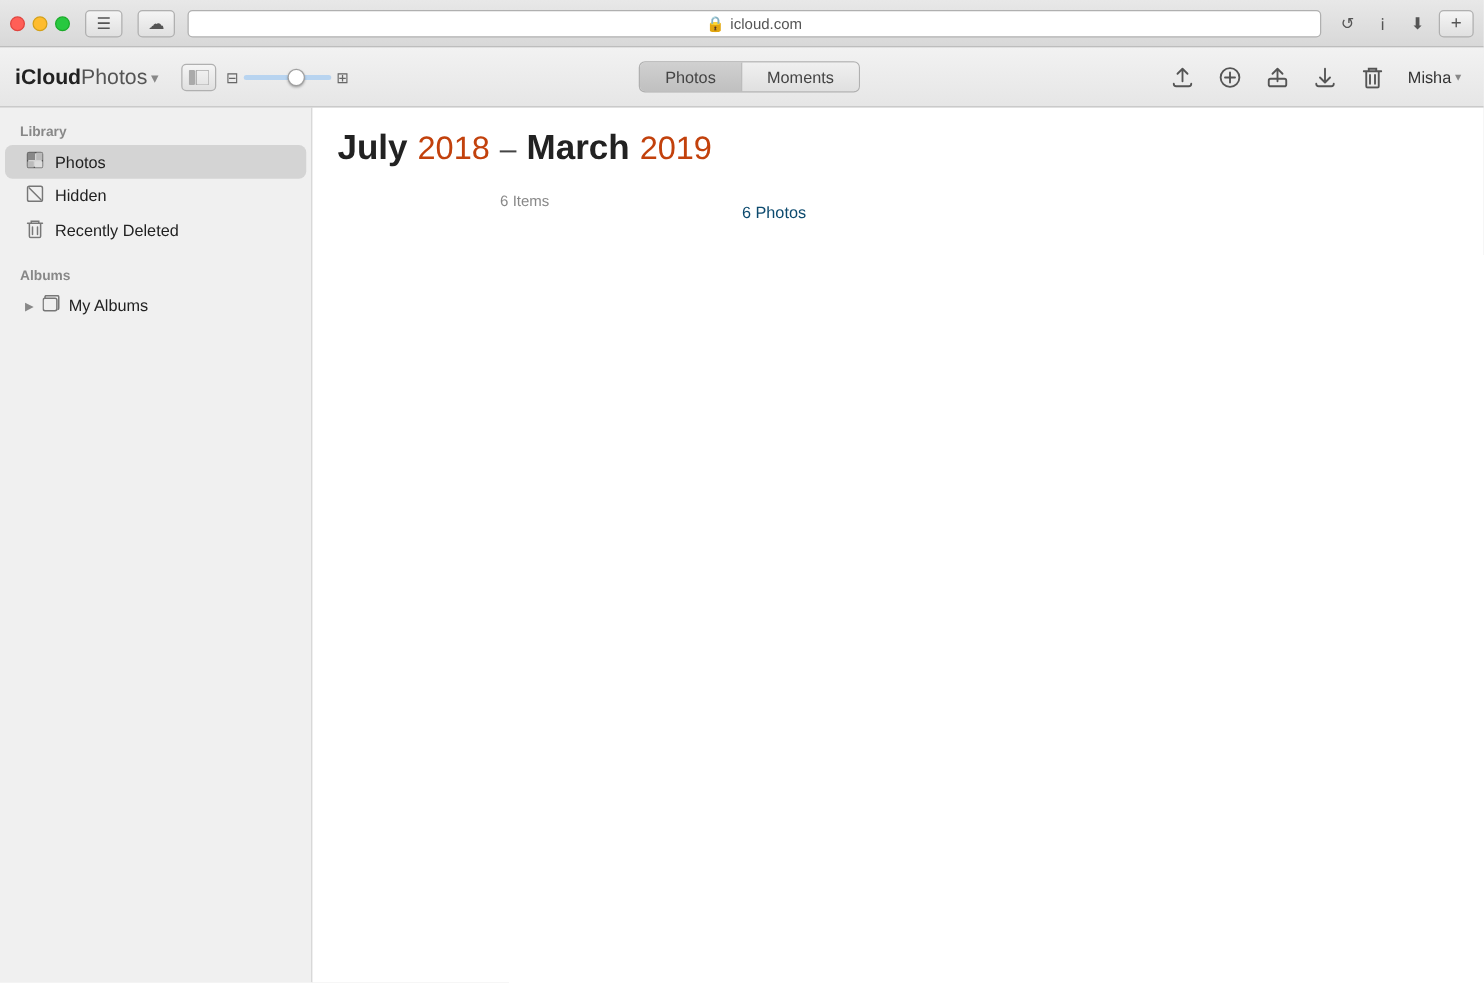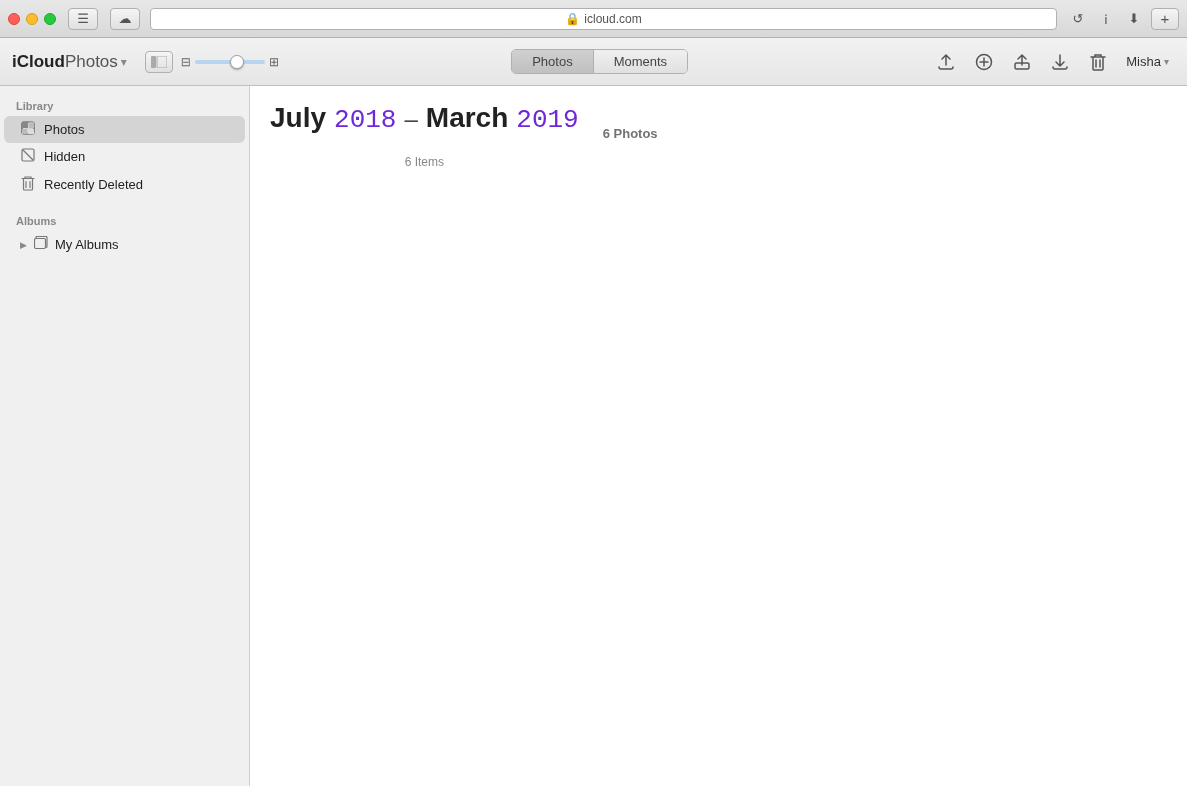--- a/index.html
+++ b/index.html
@@ -292,21 +292,21 @@
 
     .content-title {
       font-size: 28px;
       color: #222;
       display: flex;
       align-items: baseline;
       gap: 8px;
       flex-wrap: wrap;
     }
     .title-bold { font-weight: 800; }
-    .title-year { font-weight: 400; color: #6d28d9; font-size: 26px; font-family: Liberation Mono, monospace; }
+    .title-year { font-weight: 400; color: #c2410c; font-size: 26px; }
     .title-dash { font-weight: 400; color: #444; font-size: 24px; }
 
     .content-subtitle {
       font-size: 12px;
       color: #888;
       margin-top: 20px;
       text-align: center;
     }
 
     .photo-cell {
@@ -316,21 +316,21 @@
       cursor: pointer;
       background: #ccc;
     }
 
     .content-footer {
       text-align: center;
       margin-top: 24px;
       color: #888;
       font-size: 13px;
     }
-    .footer-count { font-weight: 700; color: #737373; }
+    .footer-count { font-weight: 400; color: #0c4a6e; margin-top: 36px; }
     .footer-updated { color: #888; font-size: 12px; margin-top: 2px; }
 
     
     .p1 {
       background:
         linear-gradient(to bottom, #0d0d0d 0%, #1a1a1a 20%, #2d2d2d 45%, #1a1010 70%, #0a0a0a 100%);
     }
     .p2 {
       background:
         linear-gradient(to bottom, #1a1a1a 0%, #252525 30%, #1a1a1a 60%, #2a2020 80%, #1a1a1a 100%);

